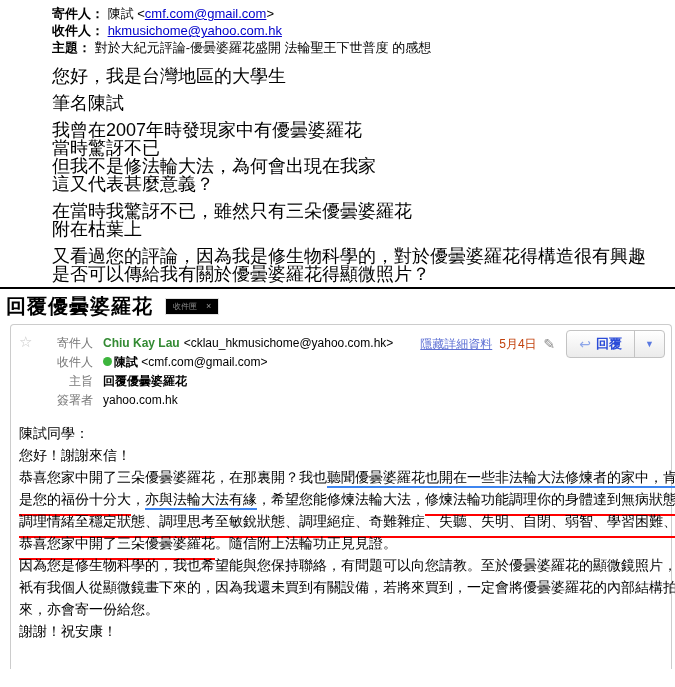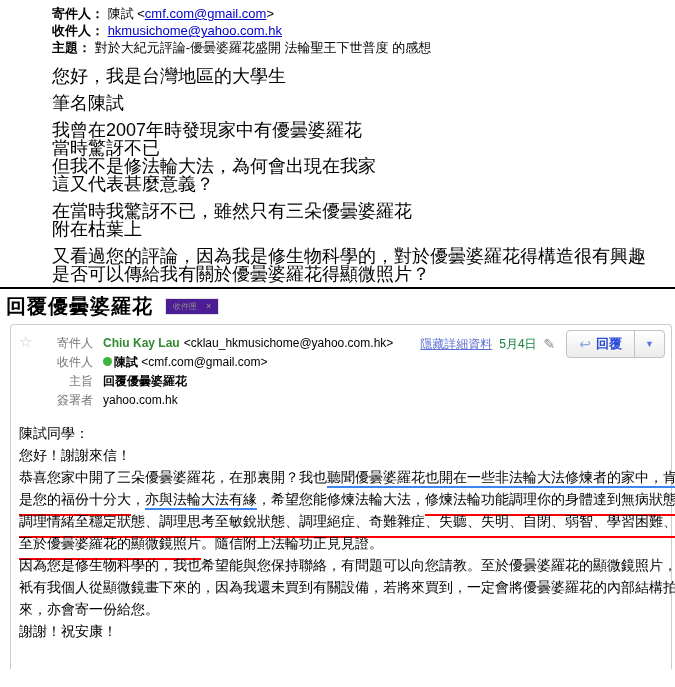--- a/index.html
+++ b/index.html
@@ -13,21 +13,21 @@
   .orig-hrow .hlabel{font-weight:bold;}
   a.plainlink{color:var(--link-blue,#0000cc);text-decoration:underline;cursor:pointer;}
   .orig-body{margin-top:11px;font-size:18px;}
   .orig-body .tline{line-height:18px;white-space:nowrap;}
   .orig-body .tline.blank{height:9px;line-height:9px;}
   
   hr.divider{border:none;border-top:2px solid #000;margin:4px 0 0 0;}
   .reply-title-row{display:flex;align-items:center;gap:12px;padding:3px 0 2px 6px;height:28px;}
   .reply-title{font-size:20px;font-weight:bold;margin:0;letter-spacing:1px;}
   .inbox-tab{
-    display:inline-flex;align-items:center;gap:9px;background:#4c1d95;border:1px solid #e2e2e2;
+    display:inline-flex;align-items:center;gap:9px;background:#000000;border:1px solid #e2e2e2;
     font-size:8px;color:#8a8a8a;padding:3px 7px;line-height:9px;cursor:pointer;
   }
   .inbox-tab .tab-x{font-size:9px;color:#9a9a9a;}
   
   .reply-card{
     margin:2px 3px 0 10px;border:1px solid #ccc;border-bottom:none;border-radius:4px 4px 0 0;
     height:345px;padding:7px 10px 0 8px;position:relative;box-sizing:border-box;
   }
   .rheader{font-size:12px;}
   .rrow{display:flex;line-height:19px;align-items:baseline;}
@@ -37,21 +37,21 @@
   .rvalue{white-space:nowrap;}
   .from-name{color:var(--sender-green,#338a33);font-weight:bold;margin-right:4px;}
   .to-name{font-weight:bold;text-align:right;}
   .dot{
     display:inline-block;width:9px;height:9px;border-radius:50%;
     background:var(--online-dot-green,#3db53d);margin-right:2px;vertical-align:baseline;
   }
   .subject-v{font-weight:bold;}
   .rcontrols{position:absolute;top:5px;right:6px;display:flex;align-items:center;gap:7px;margin-left:28px;}
   .hide-link{color:var(--soft-link-blue,#5c6fd4);text-decoration:underline;font-size:12px;cursor:pointer;}
-  .rdate-short{font-size:12px;color:#15803d;}
+  .rdate-short{font-size:12px;color:#c2410c;}
   .pencil{color:#8a8a8a;font-size:14px;cursor:pointer;}
   .btn-group{display:flex;border:1px solid #c3c3c3;border-radius:4px;overflow:hidden;
     background:linear-gradient(#ffffff,#ebebeb);margin-left:4px;}
   .btn-reply{display:flex;align-items:center;gap:5px;padding:4px 12px;cursor:pointer;
     color:var(--reply-button-blue,#2b4cd8);font-weight:bold;font-size:13px;}
   .btn-reply .arrow{color:#8da6e8;font-weight:normal;font-size:14px;}
   .btn-caret{border-left:1px solid #c3c3c3;padding:4px 10px;display:flex;align-items:center;
     color:#5a79e0;font-size:9px;cursor:pointer;}
   
   .reply-body{margin-top:12px;font-size:14px;}
@@ -146,21 +146,21 @@
       </span>
     </span>
   </div>
 
   <div class="reply-body">
       <div class="tline"><span>陳試同學：</span></div>
       <div class="tline"><span>您好！謝謝來信！</span></div>
       <div class="tline"><span>恭喜您家中開了三朵優曇婆羅花，在那裏開？我也</span><span class="u-blue">聽聞優曇婆羅花也開在一些非法輪大法修煉者的家中，肯定</span></div>
       <div class="tline"><span class="u-red">是您的福份十分大</span><span>，</span><span class="u-blue">亦與法輪大法有緣</span><span>，希望您能修煉法輪大法，</span><span class="u-red">修煉法輪功能調理你的身體達到無病狀態、</span></div>
       <div class="tline"><span class="u-red">調理情緒至穩定狀態、調理思考至敏銳狀態、調理絕症、奇難雜症、失聽、失明、自閉、弱智、學習困難、肢</span></div>
-      <div class="tline"><span class="u-red">至於優曇婆羅花的顯微鏡照片</span><span>。隨信附上法輪功正見見證。</span></div>
+      <div class="tline"><span class="u-red">恭喜您家中開了三朵優曇婆羅花</span><span>。隨信附上法輪功正見見證。</span></div>
       <div class="tline"><span>因為您是修生物科學的，我也希望能與您保持聯絡，有問題可以向您請教。至於優曇婆羅花的顯微鏡照片，我</span></div>
       <div class="tline"><span>衹有我個人從顯微鏡畫下來的，因為我還未買到有關設備，若將來買到，一定會將優曇婆羅花的內部結構拍下</span></div>
       <div class="tline"><span>來，亦會寄一份給您。</span></div>
       <div class="tline"><span>謝謝！祝安康！</span></div>
       <div class="tline blank">&nbsp;</div>
       <div class="tline"></div>
     </div>
 </div>
 
 </body></html>

